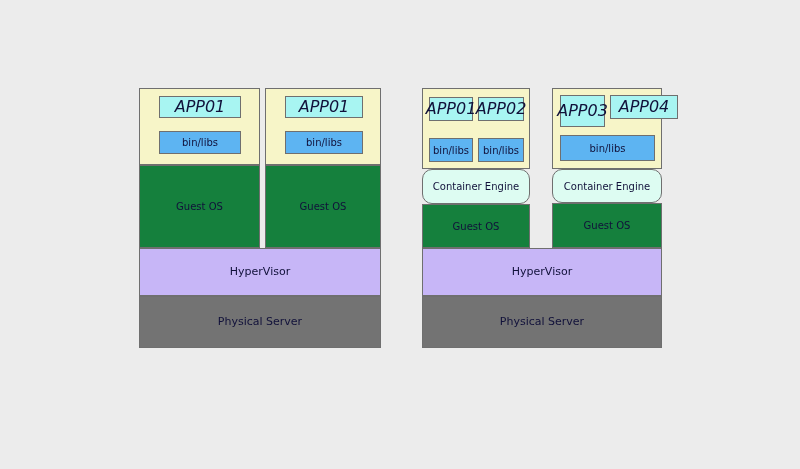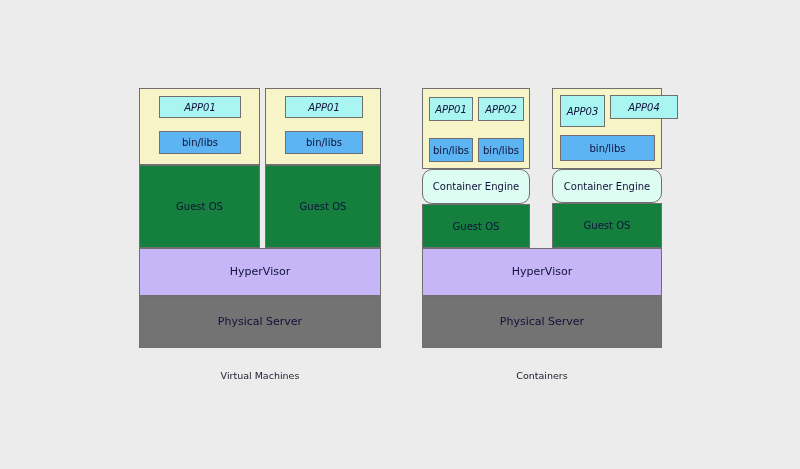--- a/index.html
+++ b/index.html
@@ -27,21 +27,21 @@
   
   .c-vmbody   { background:#f7f5c8; }
   .c-app      { background:#a8f5f2; }
   .c-lib      { background:#5db4f2; }
   .c-guest    { background:#15803d; }
   .c-engine   { background:#ddfcf2;border-radius:10px; }
   .c-hyper    { background:#c7b6f7; }
   .c-phys     { background:#737373; }
 
   
-  .t-app   { font-size:10px; font-style:italic; }
+  .t-app   { font-size:16px; font-style:italic; }
   .t-lib   { font-size:10px; }
   .t-layer { font-size:10px; }
   .t-big   { font-size:11px; }
 
   .caption{
     position:absolute;
     font-size:9.5px;
     color:#1a1a2e;
     text-align:center;
     white-space:nowrap;
@@ -61,21 +61,20 @@
   <div class="box c-vmbody" style="left:265px;top:88px;width:116px;height:77px;"></div>
   <div class="box c-app t-app" style="left:285px;top:96px;width:78px;height:22px;">APP01</div>
   <div class="box c-lib t-lib" style="left:285px;top:131px;width:78px;height:23px;">bin/libs</div>
 
   <div class="box c-guest t-layer" style="left:265px;top:165px;width:116px;height:83px;">Guest OS</div>
 
   <div class="box c-hyper t-big" style="left:139px;top:248px;width:242px;height:48px;">HyperVisor</div>
 
   <div class="box c-phys t-big" style="left:139px;top:296px;width:242px;height:52px;">Physical Server</div>
 
-  <div class="caption" style="left:139px;top:370px;width:242px;">Virtual Machines</div>
 
   <div class="box c-vmbody" style="left:422px;top:88px;width:108px;height:81px;"></div>
   <div class="box c-app t-app" style="left:429px;top:97px;width:44px;height:24px;">APP01</div>
   <div class="box c-app t-app" style="left:478px;top:97px;width:46px;height:24px;">APP02</div>
   <div class="box c-lib t-lib" style="left:429px;top:138px;width:44px;height:24px;">bin/libs</div>
   <div class="box c-lib t-lib" style="left:478px;top:138px;width:46px;height:24px;">bin/libs</div>
 
   <div class="box c-engine t-layer" style="left:422px;top:169px;width:108px;height:35px;">Container Engine</div>
   <div class="box c-guest t-layer" style="left:422px;top:204px;width:108px;height:44px;">Guest OS</div>
 
@@ -84,15 +83,14 @@
   <div class="box c-app t-app" style="left:610px;top:95px;width:68px;height:24px;">APP04</div>
   <div class="box c-lib t-lib" style="left:560px;top:135px;width:95px;height:26px;">bin/libs</div>
 
   <div class="box c-engine t-layer" style="left:552px;top:169px;width:110px;height:34px;">Container Engine</div>
   <div class="box c-guest t-layer" style="left:552px;top:203px;width:110px;height:45px;">Guest OS</div>
 
   <div class="box c-hyper t-big" style="left:422px;top:248px;width:240px;height:48px;">HyperVisor</div>
 
   <div class="box c-phys t-big" style="left:422px;top:296px;width:240px;height:52px;">Physical Server</div>
 
-  <div class="caption" style="left:422px;top:370px;width:240px;">Containers</div>
 
 </div>
 
 </body></html>

